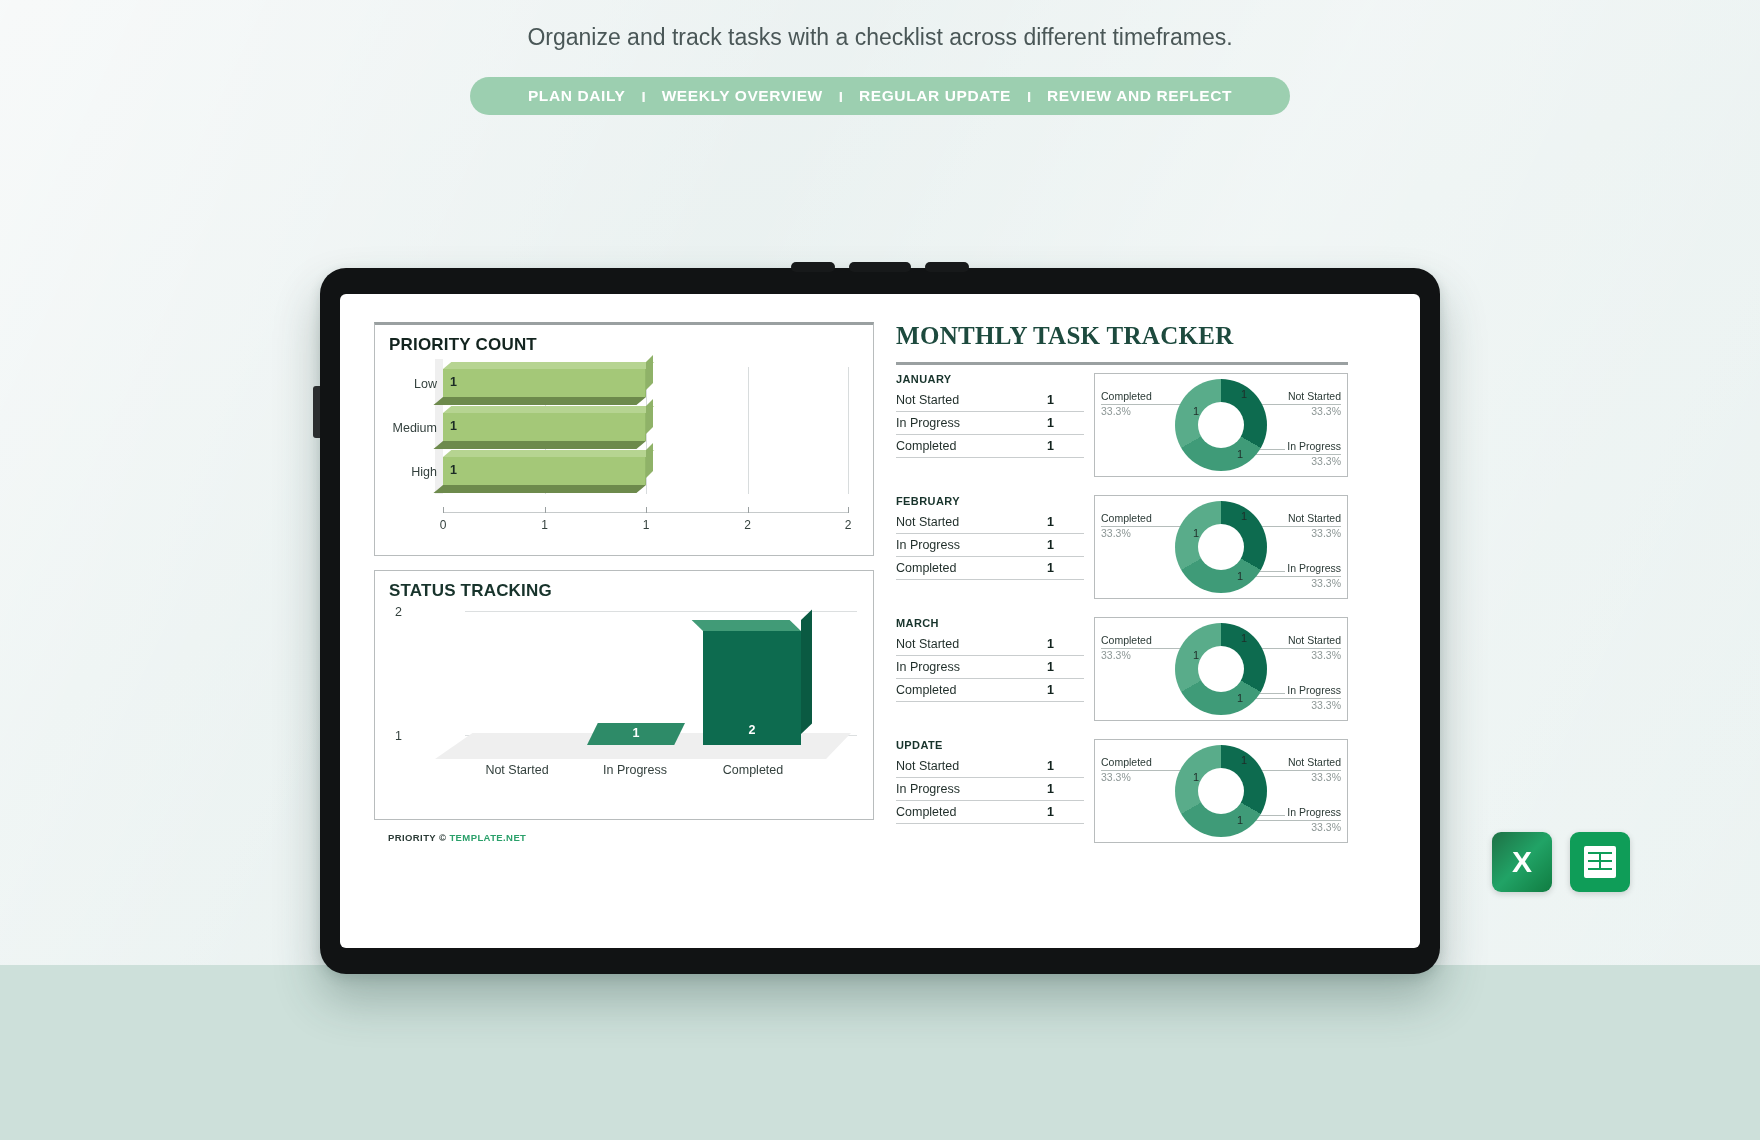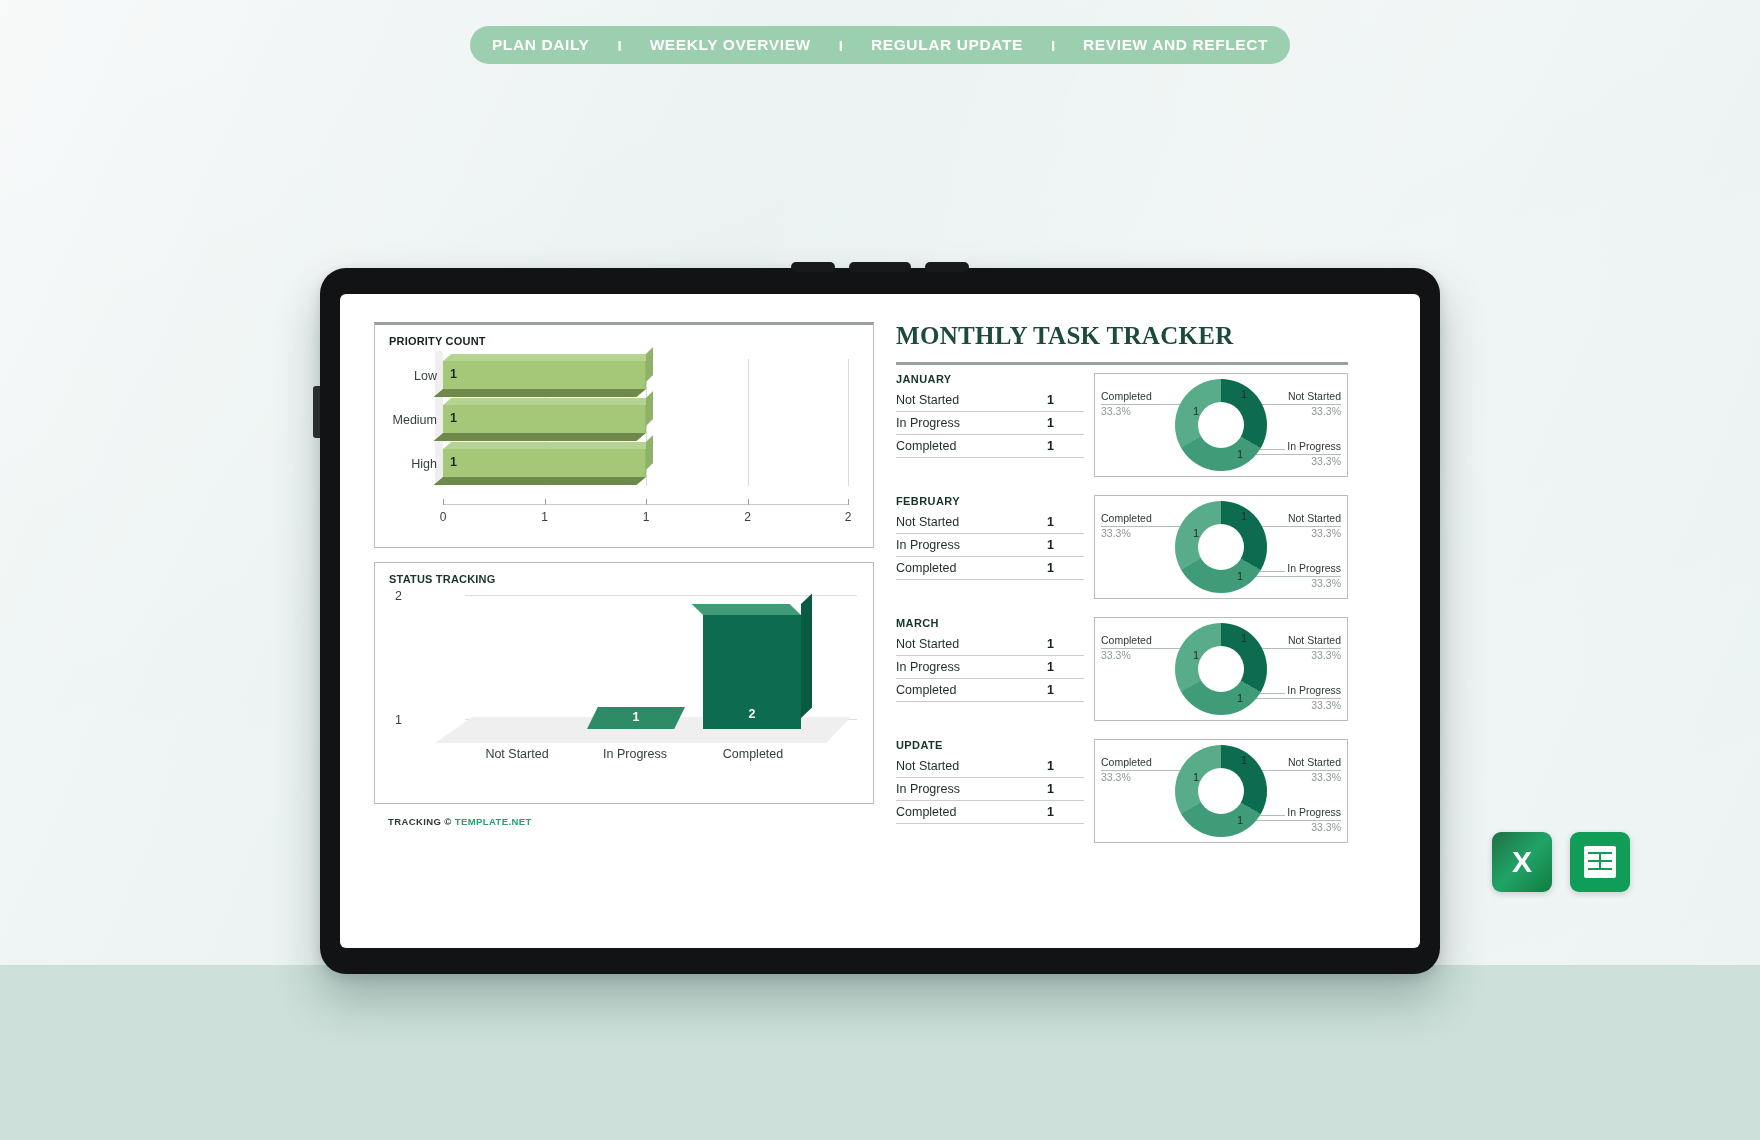--- a/index.html
+++ b/index.html
@@ -26,21 +26,21 @@
     font-family: "Liberation Serif", serif;
     font-size: 76px; line-height: 1.0; letter-spacing: -0.5px;
     color: #1d4a3e; font-weight: 400;
   }
   .hero-sub {
     margin-top: 24px; font-size: 23px; color: #4a5757; font-weight: 400;
   }
   .pill {
     margin: 26px auto 0; width: 820px; height: 38px; border-radius: 19px;
     background: #9ccfb0; display: flex; align-items: center; justify-content: center;
-    gap: 12px;
+    gap: 0px;
   }
   .pill-item {
     color: #ffffff; font-size: 15.5px; font-weight: 700; letter-spacing: 0.6px;
     padding: 0 16px;
   }
   .pill-sep { color: #ffffff; font-size: 15px; font-weight: 700; opacity: .95; }
 
   
   .tablet {
     position: absolute; left: 320px; top: 268px; width: 1120px; height: 706px;
@@ -73,21 +73,21 @@
     font-family: "Liberation Serif", serif; font-weight: 700;
     font-size: 25px; color: #1d4a3e; letter-spacing: 0.3px;
     text-align: center; margin-bottom: 12px;
   }
   .sec-title.left { text-align: left; }
 
   .card { border: 1px solid #b8bcbd; background: #fff; }
   .card-top { border-top: 3px solid #9aa0a1; }
 
   .chart-head {
-    font-size: 11px; font-weight: 700; color: #13241f;
+    font-size: 17px; font-weight: 700; color: #13241f;
     padding: 10px 0 0 14px; letter-spacing: .2px;
   }
   .chart-head.dark { color: #17332b; }
 
   
   .prio { height: 200px; position: relative; padding: 12px 16px 0 16px; }
   .prio-plot { position: relative; height: 145px; margin-left: 52px; margin-right: 8px; }
   .gridline { position: absolute; top: 0; bottom: 18px; width: 1px; background: #d8dcdd; }
   .prio-row { position: relative; height: 38px; margin-bottom: 6px; }
   .prio-lbl {
@@ -206,20 +206,21 @@
     position: absolute; background: #0f9d58; display: block;
   }
 </style>
 </head>
 <body>
 
 <div class="bg-bottom"></div>
 <div class="bg-sheen"></div>
 
 <div class="hero">
+  <div class="hero-sub">Organize and track tasks with a checklist across different timeframes.</div>
   <div class="pill">
     <span class="pill-item">PLAN DAILY</span>
     <span class="pill-sep">I</span>
     <span class="pill-item">WEEKLY OVERVIEW</span>
     <span class="pill-sep">I</span>
     <span class="pill-item">REGULAR UPDATE</span>
     <span class="pill-sep">I</span>
     <span class="pill-item">REVIEW AND REFLECT</span>
   </div>
 </div>
@@ -322,21 +323,21 @@
               </div>
               <div class="st-axis">
                 <span class="st-cat" style="left:82px">Not Started</span>
                 <span class="st-cat" style="left:200px">In Progress</span>
                 <span class="st-cat" style="left:318px">Completed</span>
               </div>
             </div>
           </div>
 
           <div class="copyright">
-            <span>TRACKING ©</span>
+            <span>PRIORITY ©</span>
             <span class="brand">TEMPLATE.NET</span>
           </div>
         </div>
 
         <div class="col-right">
           <div class="sec-title left">MONTHLY TASK TRACKER</div>
 
           <div class="month-list">
 
             <div class="month-row">

